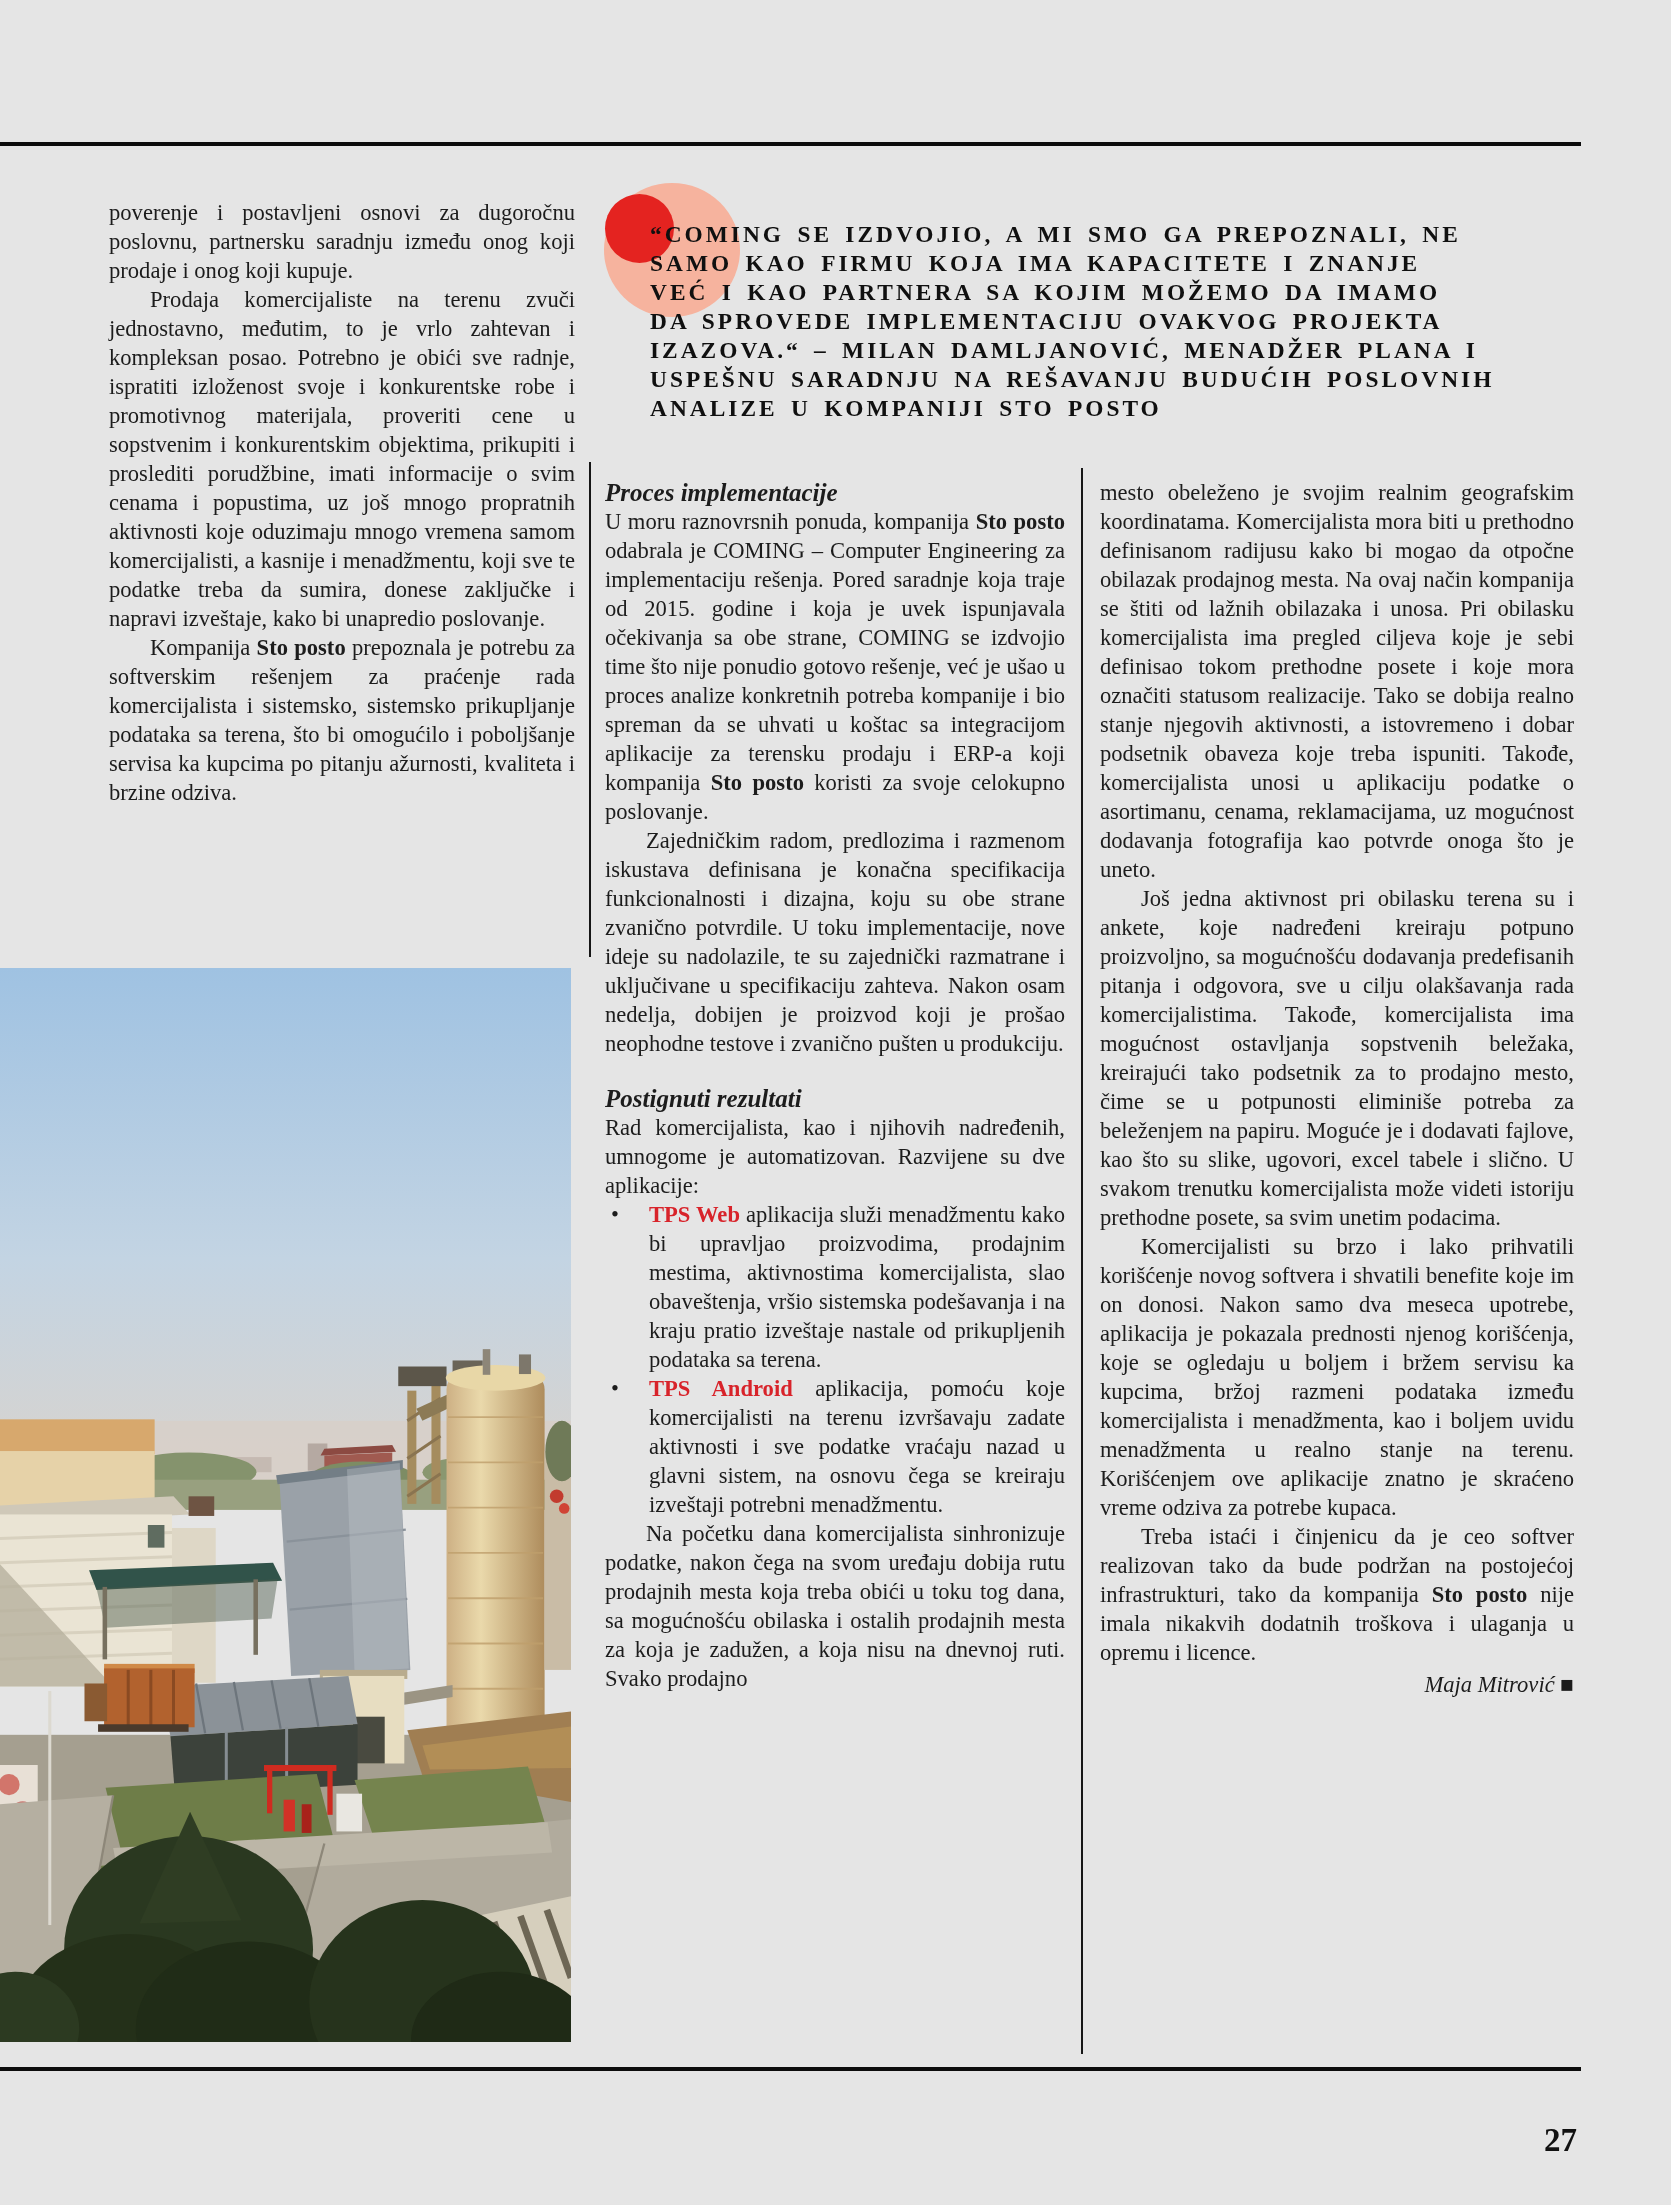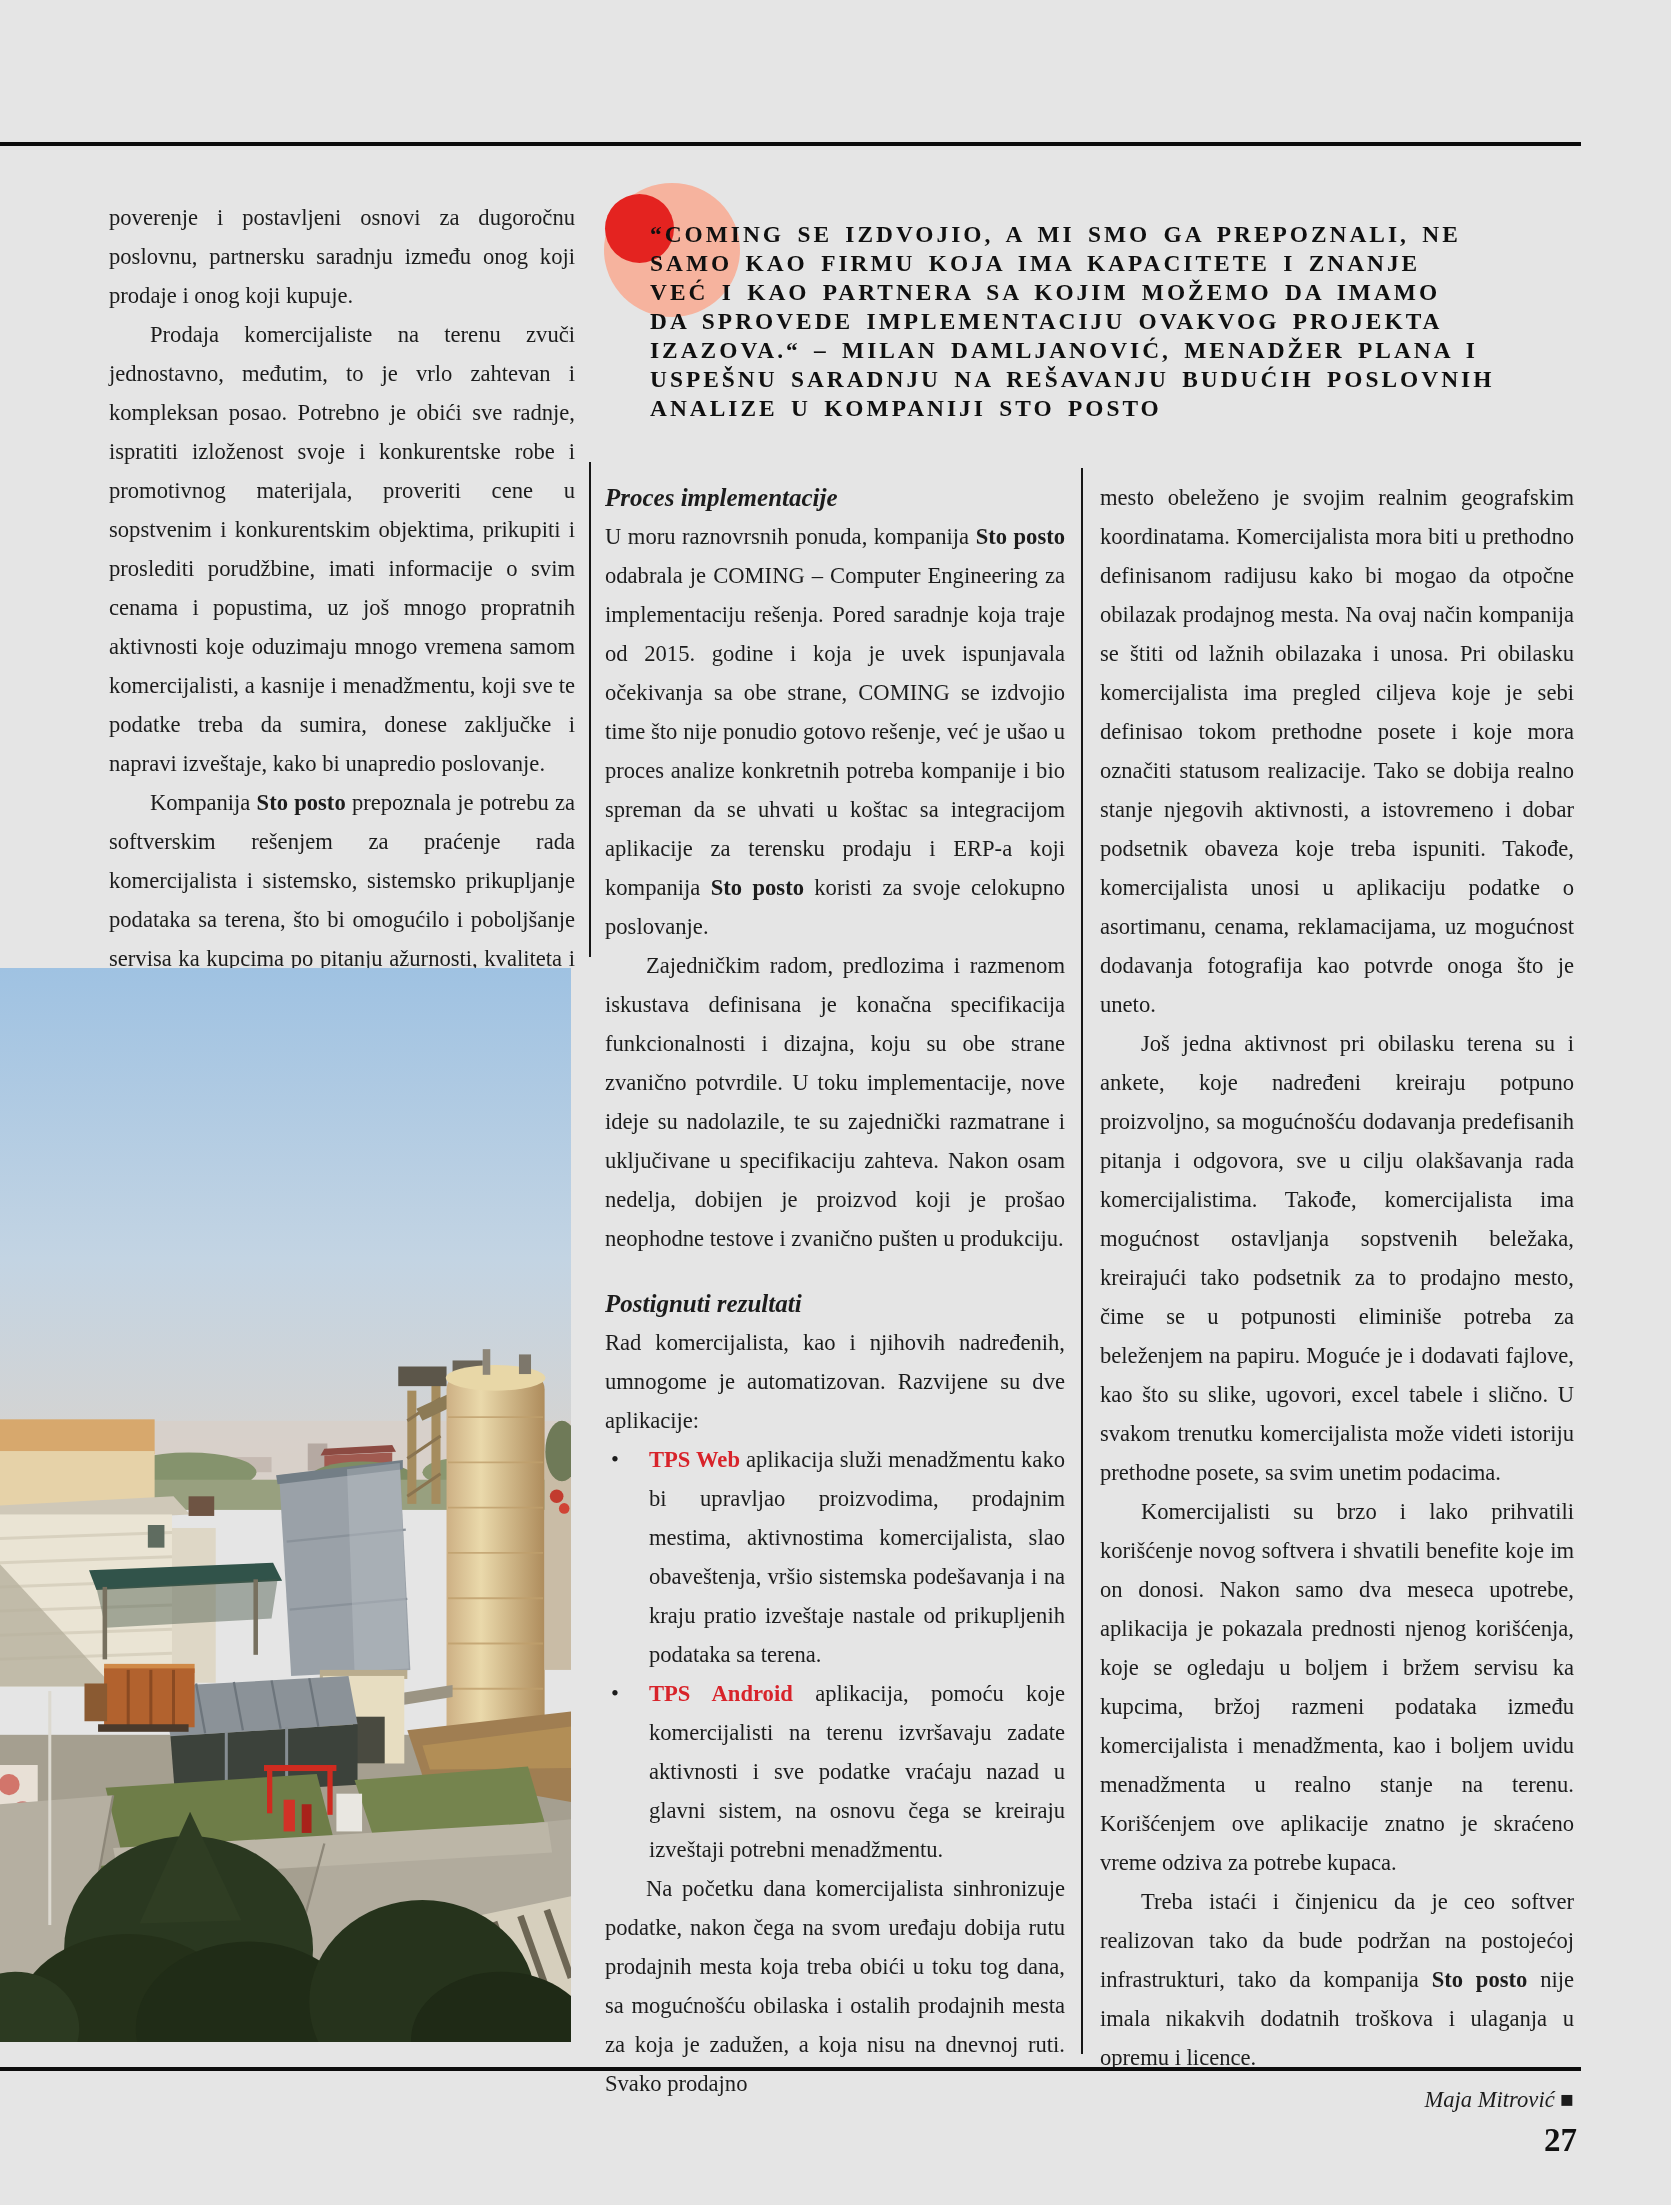--- a/index.html
+++ b/index.html
@@ -8,21 +8,21 @@
     font-family:"Liberation Serif","DejaVu Serif",serif; color:#1c1c1c;
     overflow:hidden;
   }
   .hrule { position:absolute; left:0; width:1581px; height:3.8px; background:#0c0c0c; }
   .top-rule { top:142px; }
   .bottom-rule { top:2067px; }
   .vsep { position:absolute; width:2.3px; background:#161616; }
   .vsep-left { left:589px; top:462px; height:495px; }
   .vsep-right { left:1081px; top:468px; height:1586px; }
 
-  .col { position:absolute; font-size:22.6px; line-height:39px; text-align:justify; }
+  .col { position:absolute; font-size:22.6px; line-height:29px; text-align:justify; }
   .col-left  { left:109px;  top:198px; width:466px; }
   .col-mid   { left:605px;  top:478px; width:460px; }
   .col-right { left:1100px; top:478px; width:474px; }
 
   .para { margin:0; }
   .para.indent { text-indent:41px; }
   .para.heading { font-weight:bold; font-style:italic; text-align:left; margin-top:26px; font-size:25px; }
   .para.heading:first-child { margin-top:0; }
   .para.bullet { position:relative; padding-left:44px; }
   .bullet-marker { position:absolute; left:6px; top:0; }

